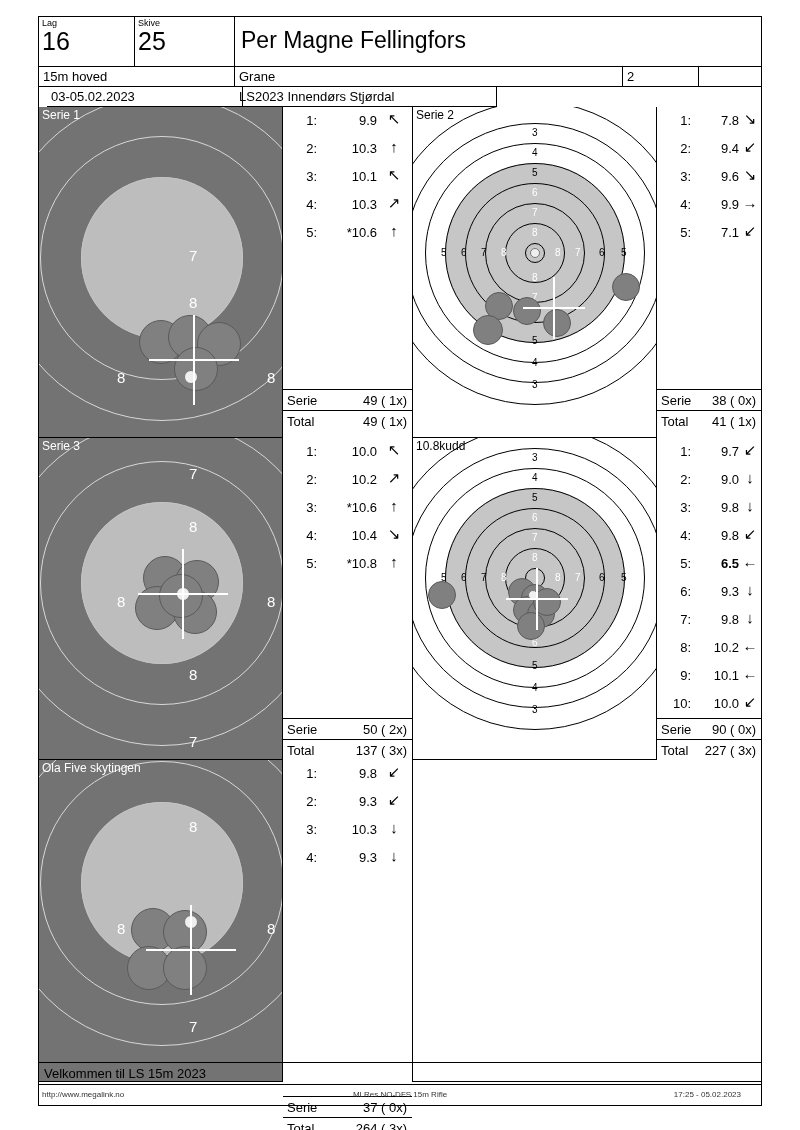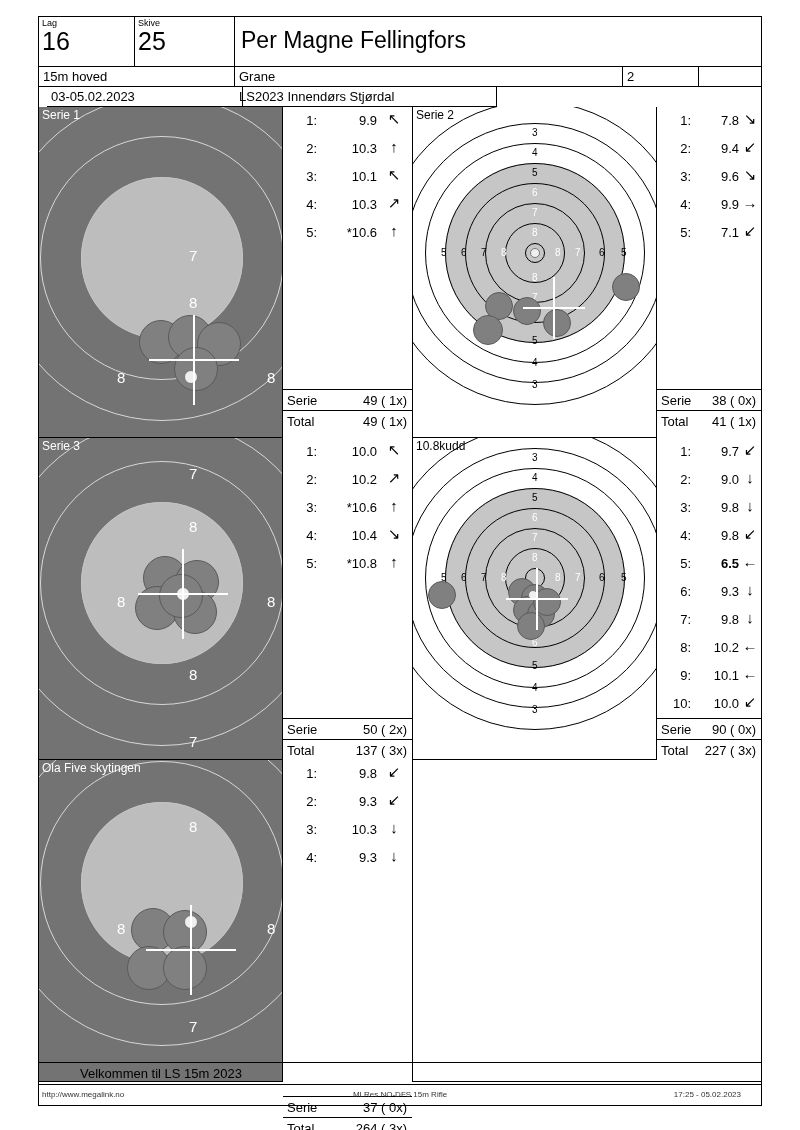--- a/index.html
+++ b/index.html
@@ -43,21 +43,21 @@
   .scorecol{position:absolute;box-sizing:border-box;border-right:1px solid #000;}
   .srow{position:relative;height:28px;font-size:13px;}
   .sidx{position:absolute;left:8px;top:6px;width:26px;text-align:right;}
   .sval{position:absolute;left:36px;top:6px;width:58px;text-align:right;}
   .sarr{position:absolute;left:102px;top:3px;width:18px;text-align:center;font-size:15px;}
   .totrow{position:relative;height:21px;font-size:13px;border-top:1px solid #000;box-sizing:border-box;}
   .totrow .lbl{position:absolute;left:4px;top:3px;}
   .totrow .val{position:absolute;right:5px;top:3px;}
 
   
-  .foot1{position:absolute;left:0;bottom:21px;width:722px;height:22px;border-top:1px solid #000;box-sizing:border-box;padding-left:36px;}
+  .foot1{position:absolute;left:0;bottom:21px;width:722px;height:22px;border-top:1px solid #000;box-sizing:border-box;}
   .foot1 .t{font-size:13px;line-height:22px;padding-left:5px;}
   .foot2{position:absolute;left:0;bottom:0;width:722px;height:21px;border-top:1px solid #000;box-sizing:border-box;font-size:8px;color:#333;}
   .foot2 .l{position:absolute;left:3px;top:5px;}
   .foot2 .c{position:absolute;left:50%;transform:translateX(-50%);top:5px;}
   .foot2 .r{position:absolute;right:20px;top:5px;}
 </style>
 </head>
 <body>
 
 <div class="page">

